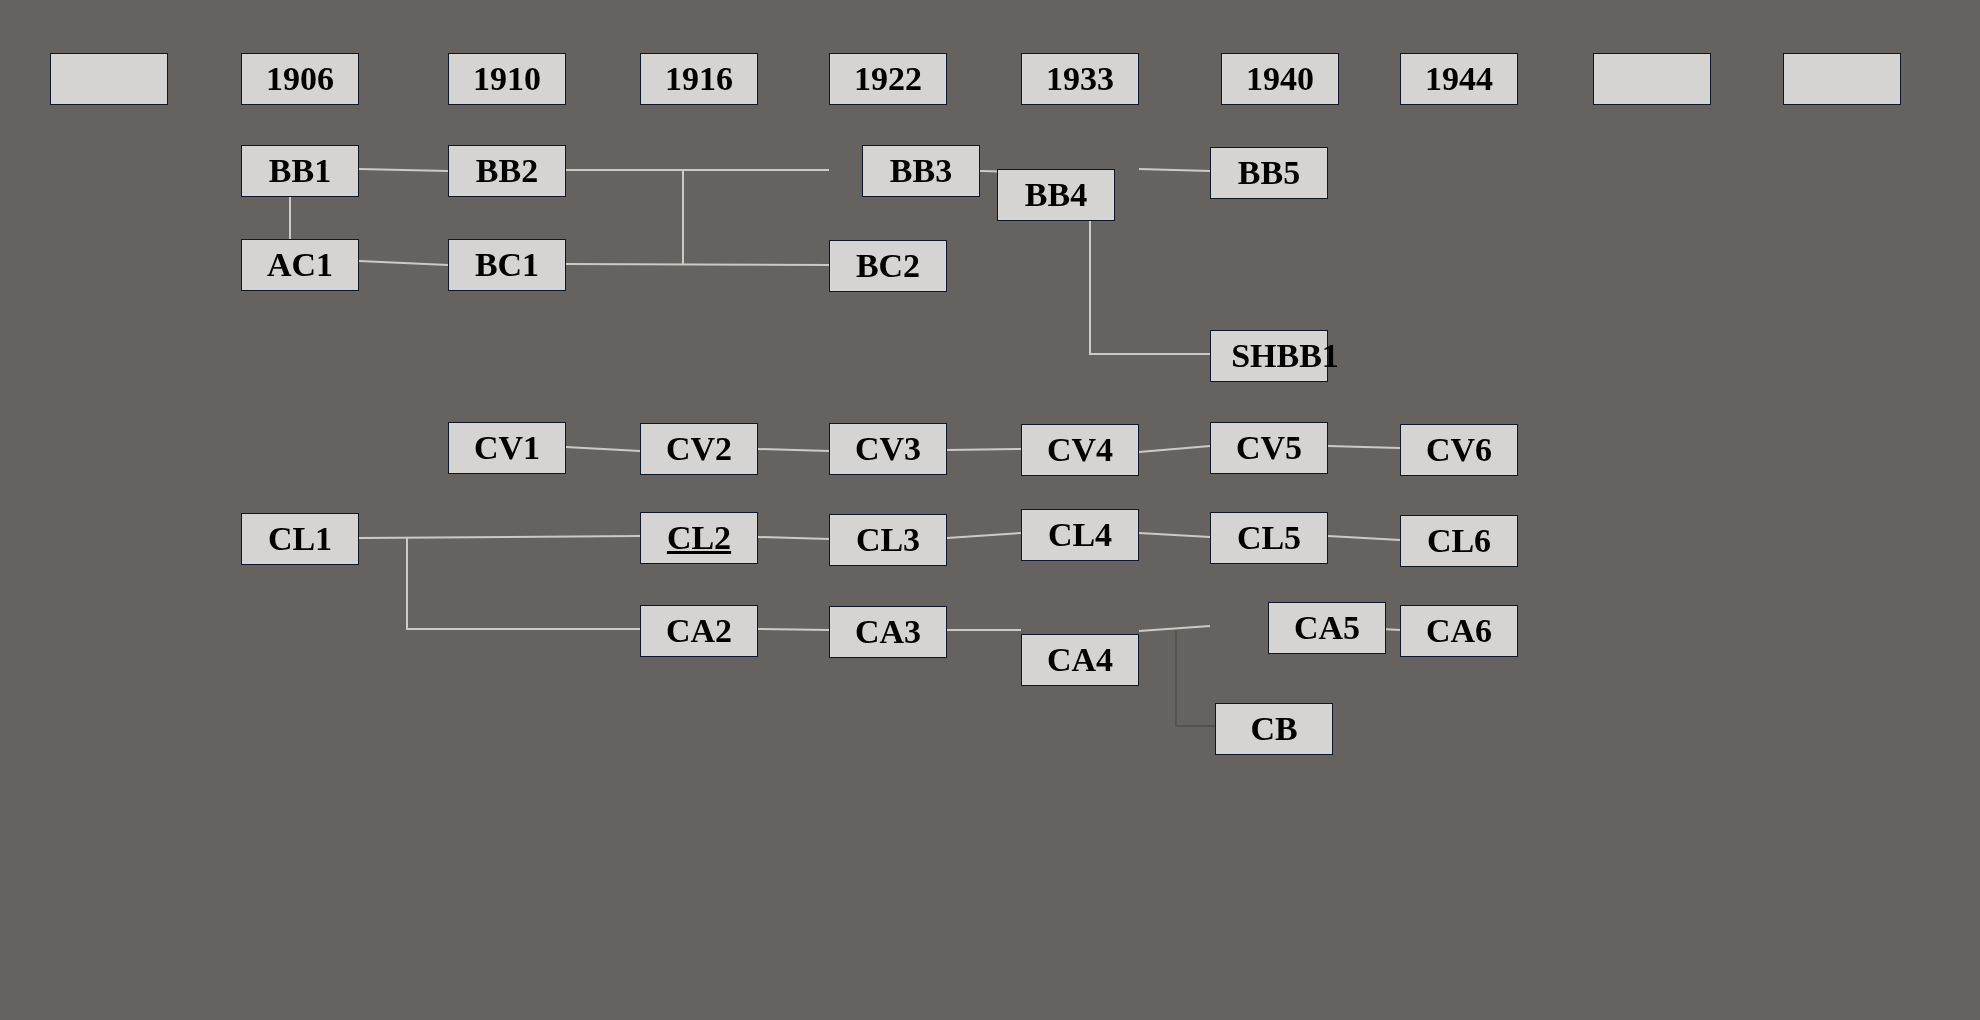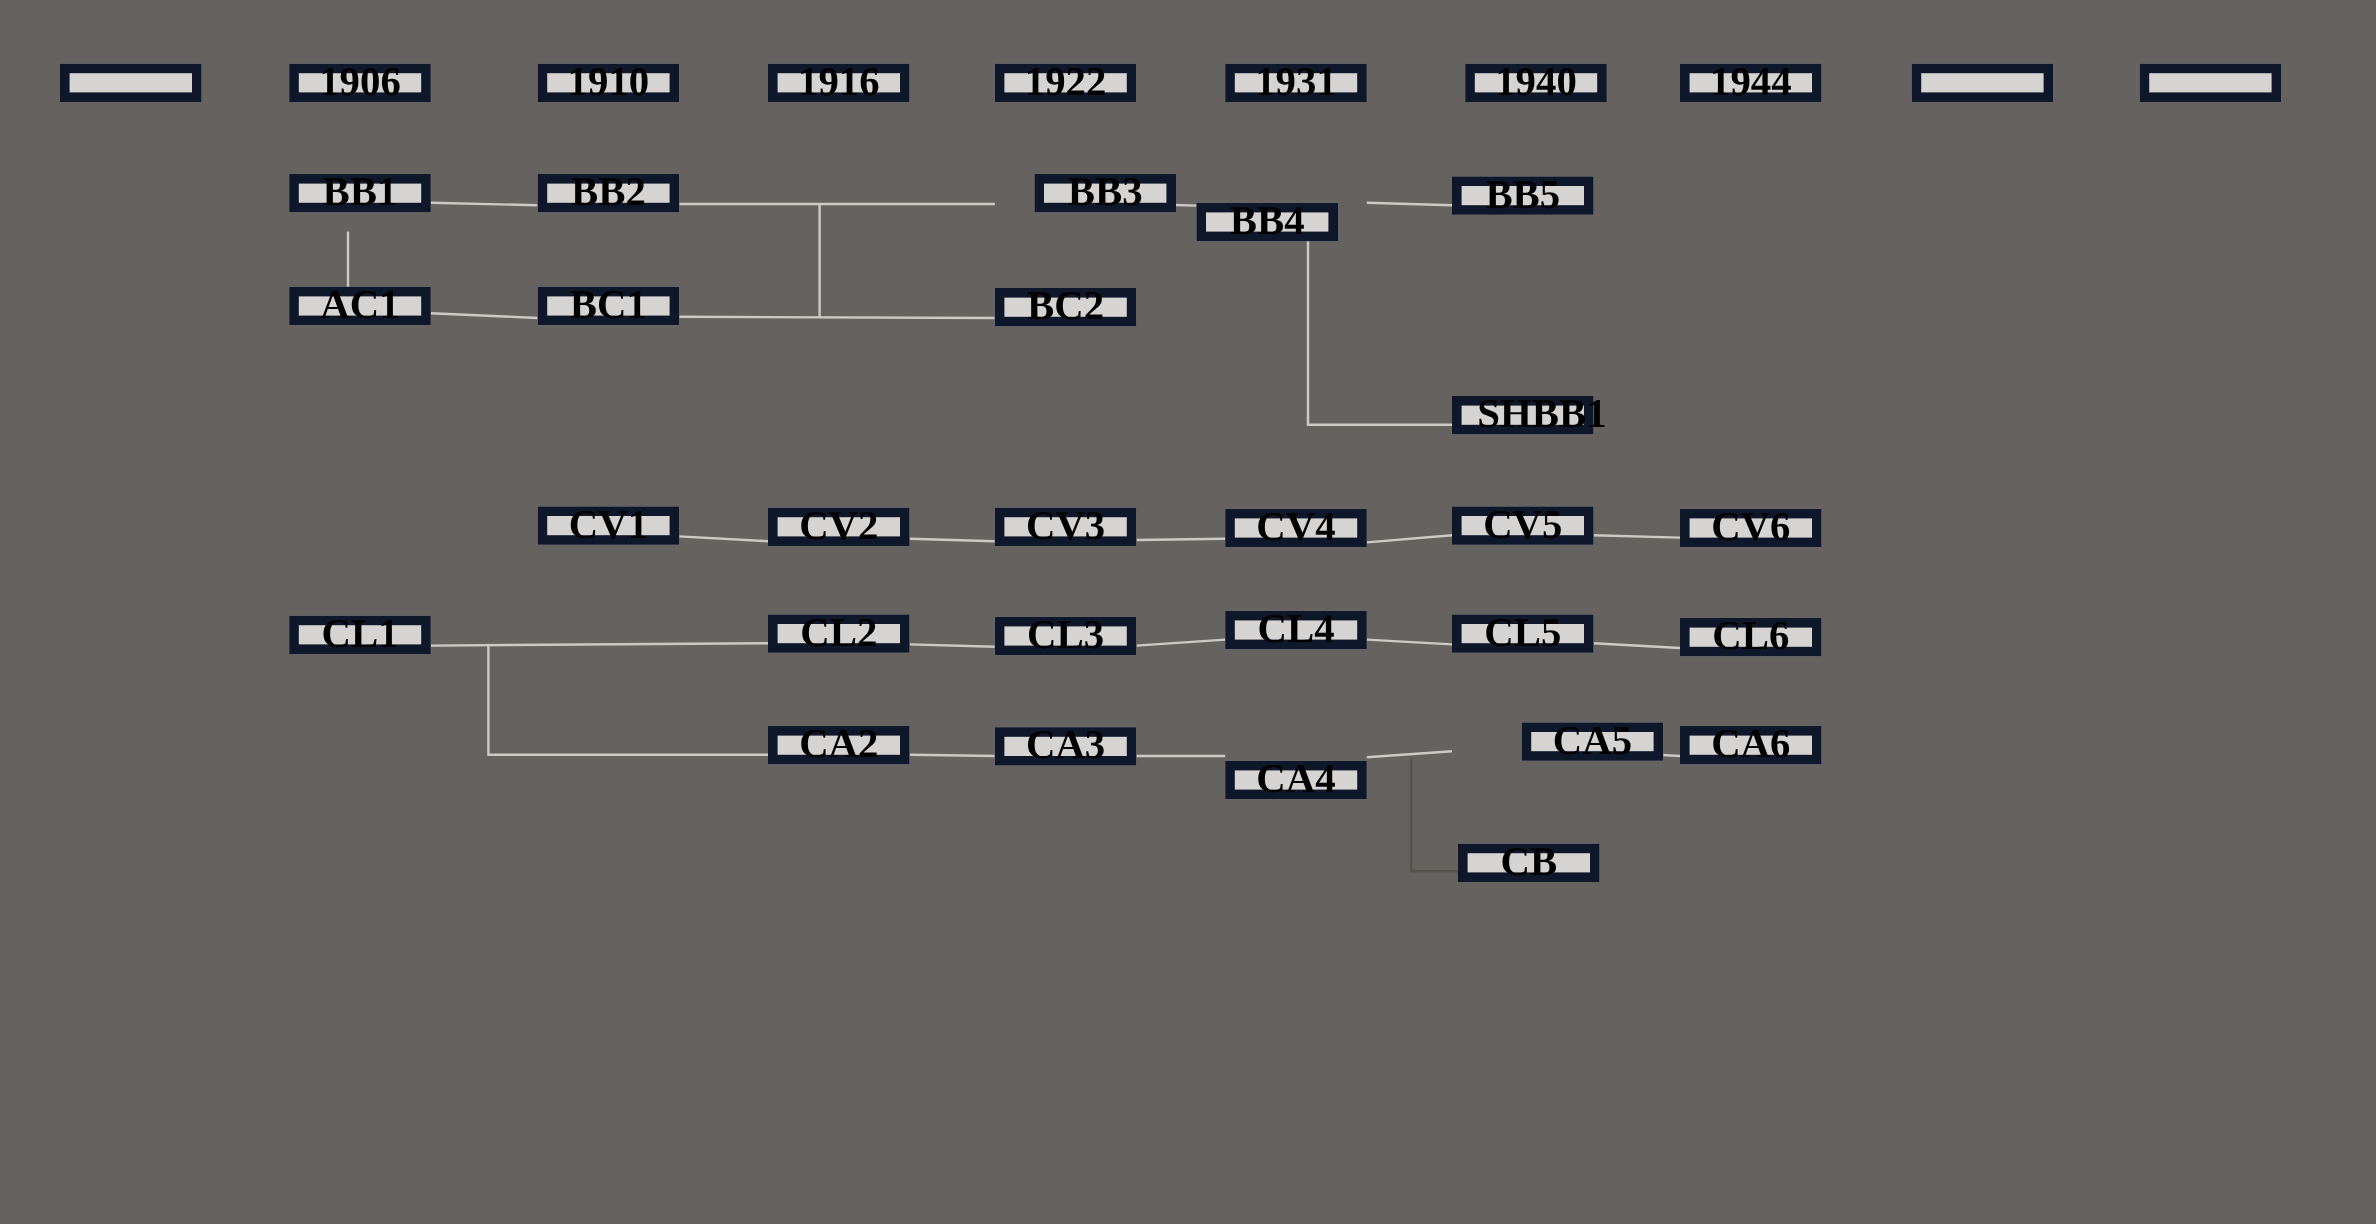--- a/index.html
+++ b/index.html
@@ -18,23 +18,23 @@
   #edge-layer {
     position: absolute;
     left: 0; top: 0;
     width: 1980px;
     height: 1020px;
   }
   .box {
     position: absolute;
     box-sizing: border-box;
     width: 118px;
-    height: 32px;
+    height: 52px;
     background: #d5d4d2;
-    border: 8px solid #0f172a;
+    border: 1px solid #0f172a;
     display: flex;
     align-items: center;
     justify-content: center;
     font-weight: bold;
     font-size: 34px;
     line-height: 1;
     color: #000000;
     white-space: nowrap;
     letter-spacing: 0px;
   }
@@ -69,21 +69,21 @@
       <polyline points="1139,631 1210,626" fill="none" stroke="#cdcac5" stroke-width="2"></polyline>
       <polyline points="1328,626 1400,630" fill="none" stroke="#cdcac5" stroke-width="2"></polyline>
       <polyline points="1176,631 1176,726 1215,726" fill="none" stroke="#56534f" stroke-width="2"></polyline>
     </svg>
   <div id="year-layer">
       <div class="box" style="left: 50px; top: 53px;"></div>
       <div class="box" style="left: 241px; top: 53px;">1906</div>
       <div class="box" style="left: 448px; top: 53px;">1910</div>
       <div class="box" style="left: 640px; top: 53px;">1916</div>
       <div class="box" style="left: 829px; top: 53px;">1922</div>
-      <div class="box" style="left: 1021px; top: 53px;">1931</div>
+      <div class="box" style="left: 1021px; top: 53px;">1933</div>
       <div class="box" style="left: 1221px; top: 53px;">1940</div>
       <div class="box" style="left: 1400px; top: 53px;">1944</div>
       <div class="box" style="left: 1593px; top: 53px;"></div>
       <div class="box" style="left: 1783px; top: 53px;"></div>
     </div>
   <div id="node-layer">
       <div class="box" style="left: 241px; top: 145px;">BB1</div>
       <div class="box" style="left: 448px; top: 145px;">BB2</div>
       <div class="box" style="left: 829px; top: 145px; margin-left: 33px;">BB3</div>
       <div class="box" style="left: 997px; top: 145px; margin-top: 24px;">BB4</div>
@@ -92,21 +92,21 @@
       <div class="box" style="left: 448px; top: 239px;">BC1</div>
       <div class="box" style="left: 829px; top: 240px;">BC2</div>
       <div class="box" style="left: 1210px; top: 330px; padding-left: 32px;">SHBB1</div>
       <div class="box" style="left: 448px; top: 422px;">CV1</div>
       <div class="box" style="left: 640px; top: 423px;">CV2</div>
       <div class="box" style="left: 829px; top: 423px;">CV3</div>
       <div class="box" style="left: 1021px; top: 424px;">CV4</div>
       <div class="box" style="left: 1210px; top: 422px;">CV5</div>
       <div class="box" style="left: 1400px; top: 424px;">CV6</div>
       <div class="box" style="left: 241px; top: 513px;">CL1</div>
-      <div class="box" style="left: 640px; top: 512px;">CL2</div>
+      <div class="box" style="left: 640px; top: 512px; text-decoration: underline;">CL2</div>
       <div class="box" style="left: 829px; top: 514px;">CL3</div>
       <div class="box" style="left: 1021px; top: 509px;">CL4</div>
       <div class="box" style="left: 1210px; top: 512px;">CL5</div>
       <div class="box" style="left: 1400px; top: 515px;">CL6</div>
       <div class="box" style="left: 640px; top: 605px;">CA2</div>
       <div class="box" style="left: 829px; top: 606px;">CA3</div>
       <div class="box" style="left: 1021px; top: 606px; margin-top: 28px;">CA4</div>
       <div class="box" style="left: 1268px; top: 602px;">CA5</div>
       <div class="box" style="left: 1400px; top: 605px;">CA6</div>
       <div class="box" style="left: 1215px; top: 703px;">CB</div>

